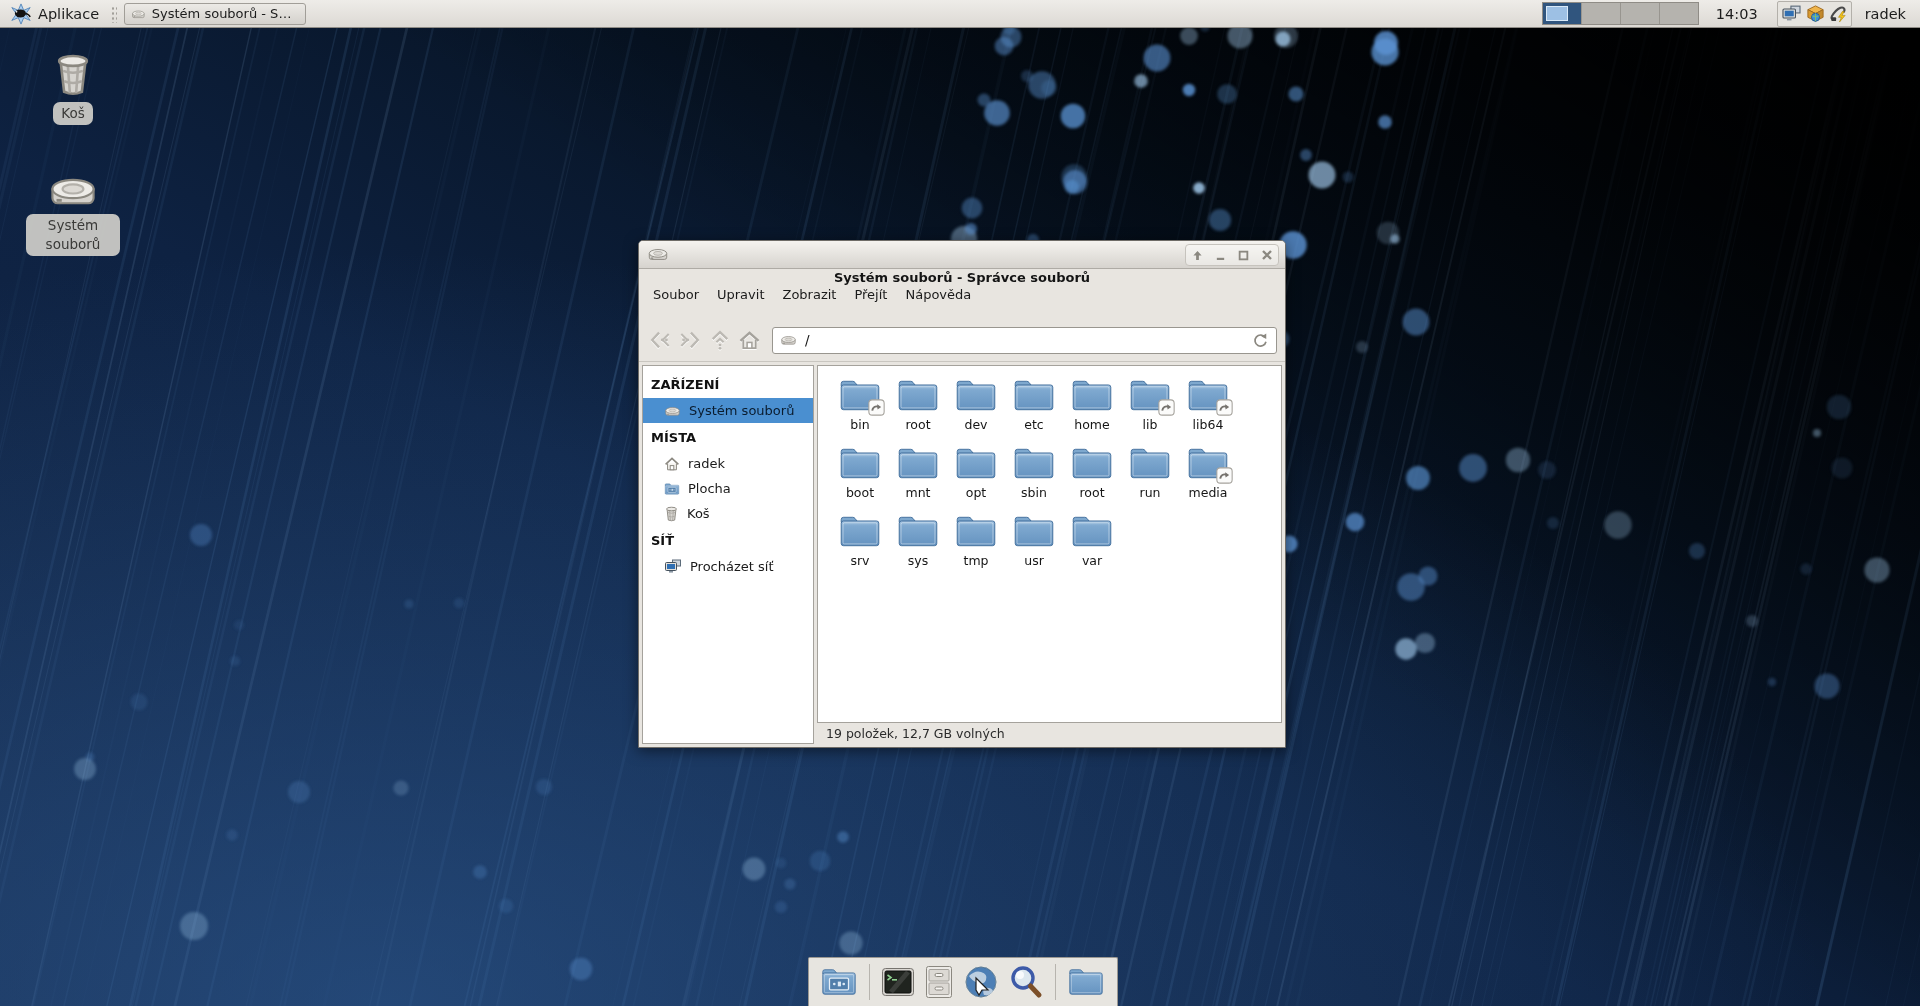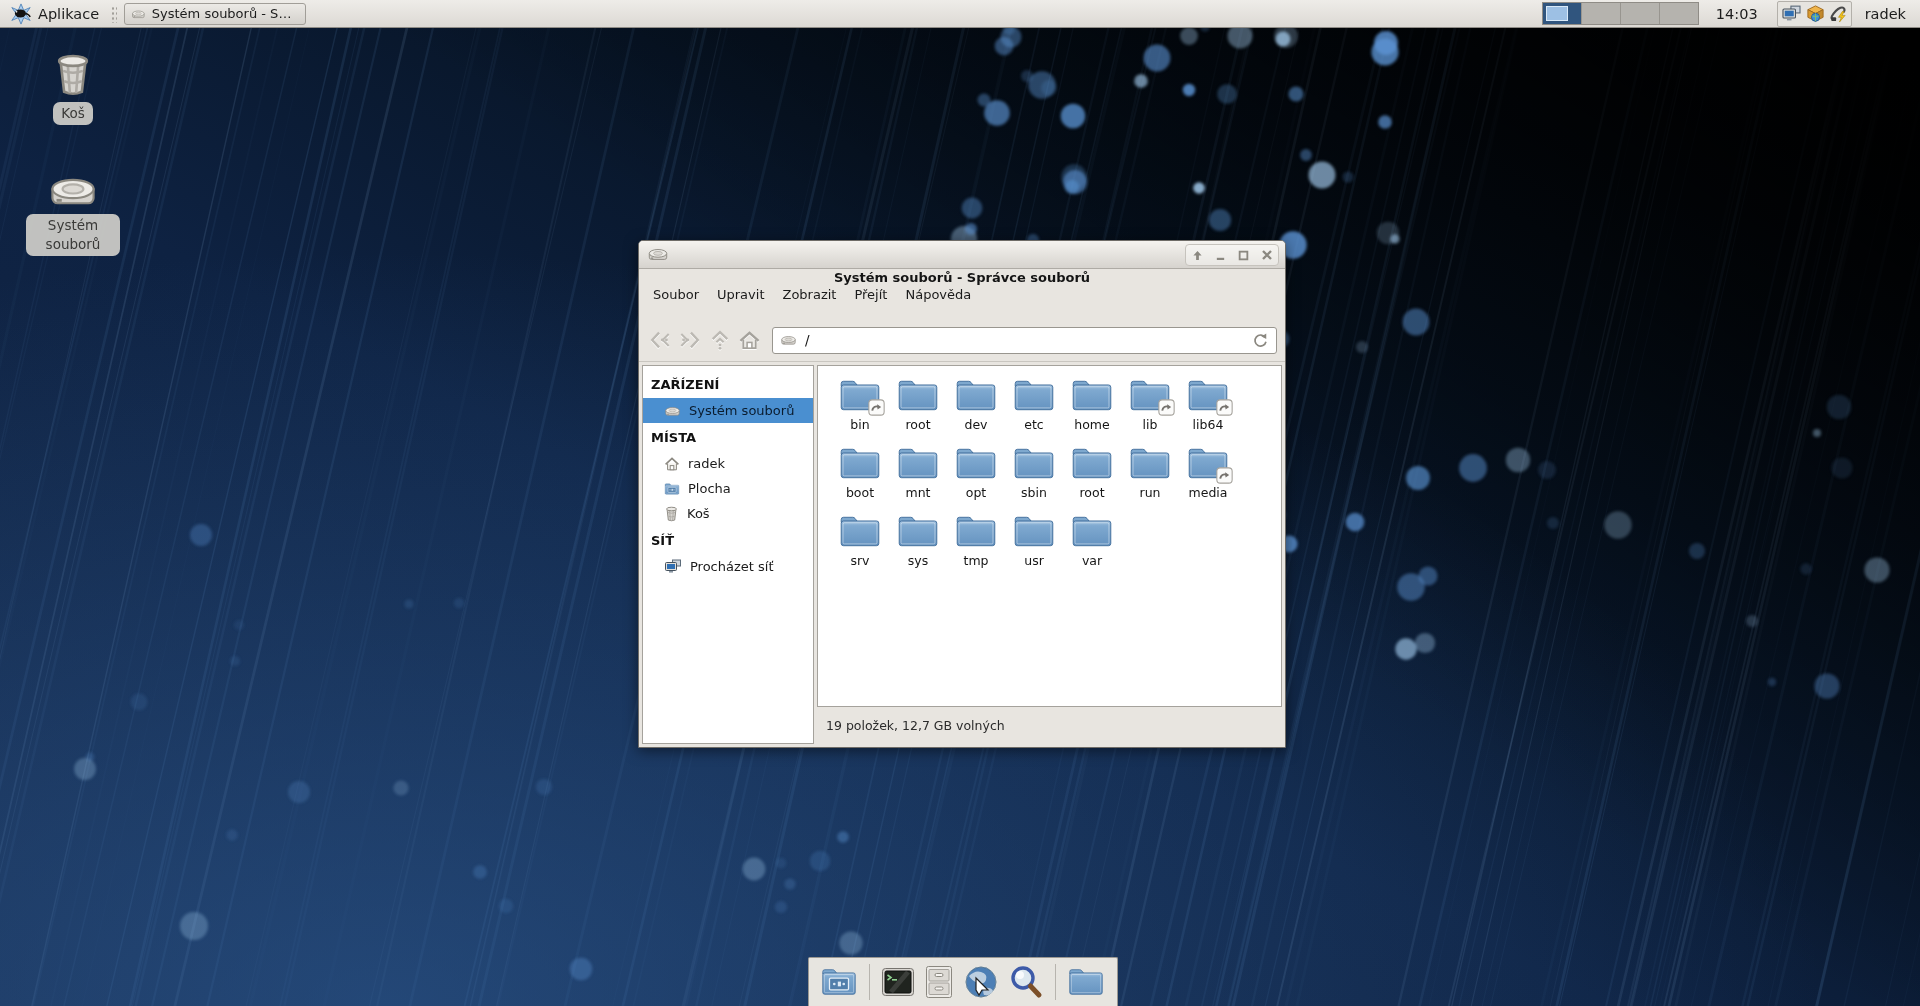--- a/index.html
+++ b/index.html
@@ -62,21 +62,21 @@
   .shead{font-weight:bold;font-size:13px;color:#111;padding:7px 22px 6px 8px;}
   .srow{display:flex;align-items:center;height:25px;padding-left:21px;gap:8px;font-size:13px;color:#1b1b1b;}
   .srow.selected{background:#4a8fd0;color:#0a1c2e;}
   .viewcol{flex:1;display:flex;flex-direction:column;min-width:0;}
   .view{flex:1;background:#fff;border:1px solid #a5a29c;overflow:hidden;}
   .files{display:grid;grid-template-columns:repeat(7,58px);grid-auto-rows:68px;padding:11px 6px 0 13px;}
   .file{display:flex;flex-direction:column;align-items:center;}
   .ficon{position:relative;width:44px;height:37px;}
   .emblem{position:absolute;right:-3px;bottom:-2px;}
   .flabel{font-size:12.5px;color:#161616;margin-top:3px;}
-  .statusbar{height:21px;flex:none;display:flex;align-items:center;font-size:12.5px;color:#2b2b2b;padding:8px 9px;}
+  .statusbar{height:21px;flex:none;display:flex;align-items:center;font-size:12.5px;color:#2b2b2b;padding:0 9px;}
 
   
   .dock{position:absolute;left:808px;top:957px;width:310px;height:49px;box-sizing:border-box;
     background:#e7e5e0;border:1px solid #9b9892;border-bottom:none;border-radius:2px 2px 0 0;
     display:flex;align-items:center;padding:0 11px;gap:9px;z-index:40;}
   .dock-sep{width:1px;height:36px;background:#b7b4ae;margin:0 2px;flex:none;}
   .dbtn{display:flex;align-items:center;justify-content:center;}
   .pale{filter:drop-shadow(0 1px 0 rgba(255,255,255,.9));}
 </style>
 </head>

